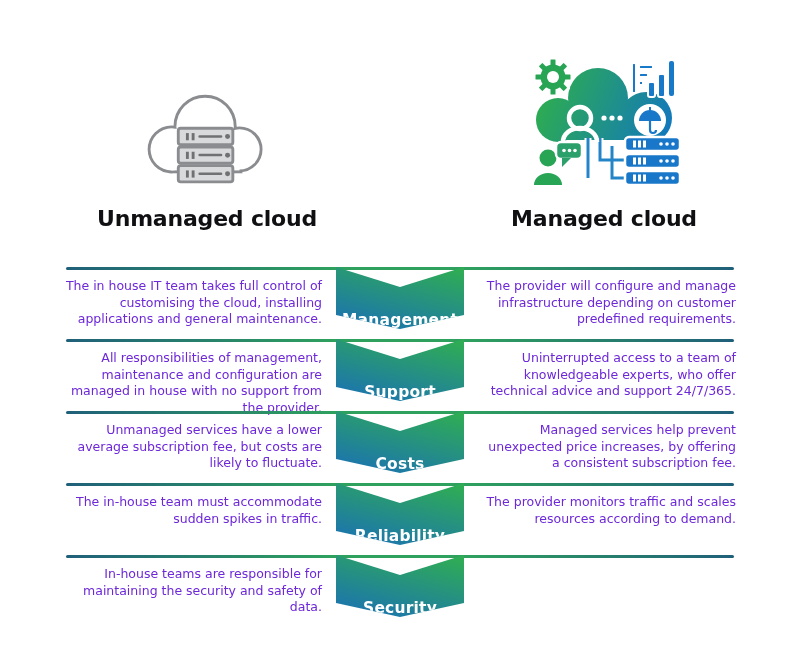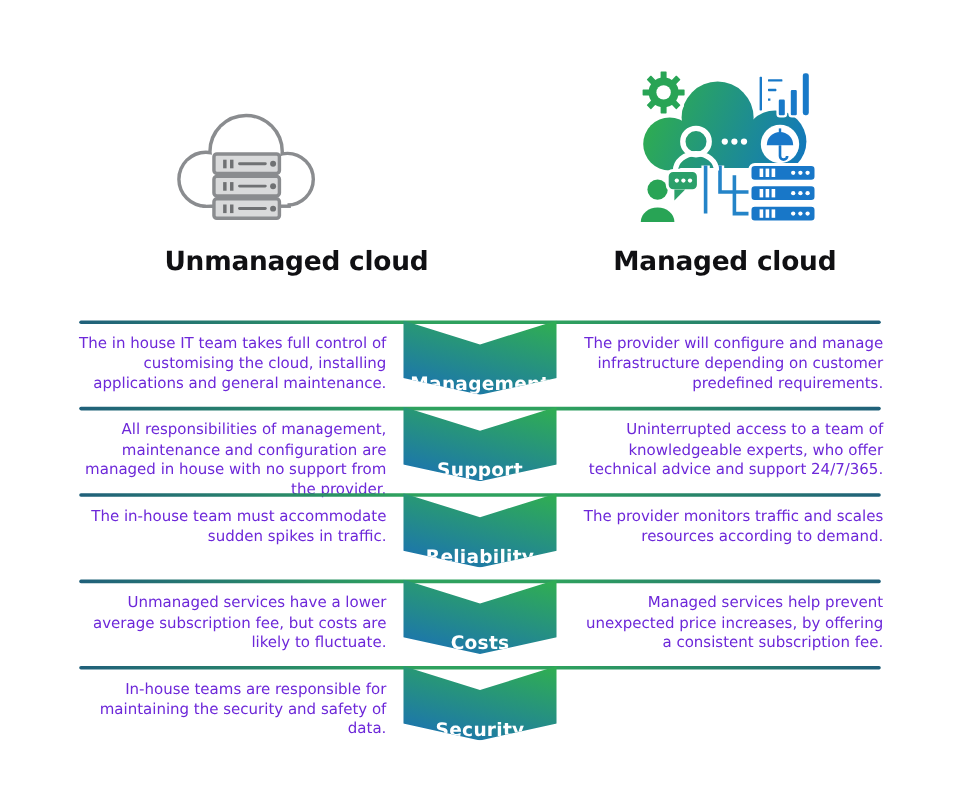--- a/index.html
+++ b/index.html
@@ -4,21 +4,21 @@
 <style>
   html,body{margin:0;padding:0;background:#fff;}
   .page{position:relative;width:800px;height:671px;background:#ffffff;overflow:hidden;
         font-family:"DejaVu Sans","Liberation Sans",sans-serif;}
 
   
   .icon-unmanaged{position:absolute;left:140px;top:86px;width:134px;height:98px;}
   .icon-managed{position:absolute;left:528px;top:50px;width:152px;height:143px;}
   .col-title{position:absolute;top:206px;width:300px;margin:0;text-align:center;
              font-size:22px;font-weight:800;color:#101013;letter-spacing:-0.2px;}
-  .col-title.un{left:57px;text-align:right;}
+  .col-title.un{left:57px;}
   .col-title.mg{left:454px;}
 
   
   .rows{position:absolute;left:0;top:267px;width:800px;}
   .row{position:relative;height:72px;}
   .row.last{height:120px;}
   .rule{position:absolute;left:66px;right:66px;top:0;height:3px;border-radius:2px;
         background:linear-gradient(90deg,#20607A 0%,#2EA15E 40%,#2EA15E 60%,#20607A 100%);}
   .cell{position:absolute;top:11px;margin:0;font-size:12.5px;line-height:1.32;color:#6d28d9;}
   .cell.left{left:62px;width:260px;text-align:right;}
@@ -199,34 +199,34 @@
       <div class="rule"></div>
       <p class="cell left">All responsibilities of management, maintenance and configuration are managed in house with no support from the provider.</p>
       <div class="chevron">
         <span>Support</span>
       </div>
       <p class="cell right">Uninterrupted access to a team of knowledgeable experts, who offer technical advice and support 24/7/365.</p>
     </section>
 
     <section class="row">
       <div class="rule"></div>
+      <p class="cell left">Unmanaged services have a lower average subscription fee, but costs are likely to fluctuate.</p>
+      <div class="chevron">
+        <span>Costs</span>
+      </div>
+      <p class="cell right">Managed services help prevent unexpected price increases, by offering a consistent subscription fee.</p>
+    </section>
+
+    <section class="row">
+      <div class="rule"></div>
       <p class="cell left">The in-house team must accommodate sudden spikes in traffic.</p>
       <div class="chevron">
         <span>Reliability</span>
       </div>
       <p class="cell right">The provider monitors traffic and scales resources according to demand.</p>
-    </section>
-
-    <section class="row">
-      <div class="rule"></div>
-      <p class="cell left">Unmanaged services have a lower average subscription fee, but costs are likely to fluctuate.</p>
-      <div class="chevron">
-        <span>Costs</span>
-      </div>
-      <p class="cell right">Managed services help prevent unexpected price increases, by offering a consistent subscription fee.</p>
     </section>
 
     <section class="row last">
       <div class="rule"></div>
       <p class="cell left">In-house teams are responsible for maintaining the security and safety of data.</p>
       <div class="chevron">
         <span>Security</span>
       </div>
     </section>
 

